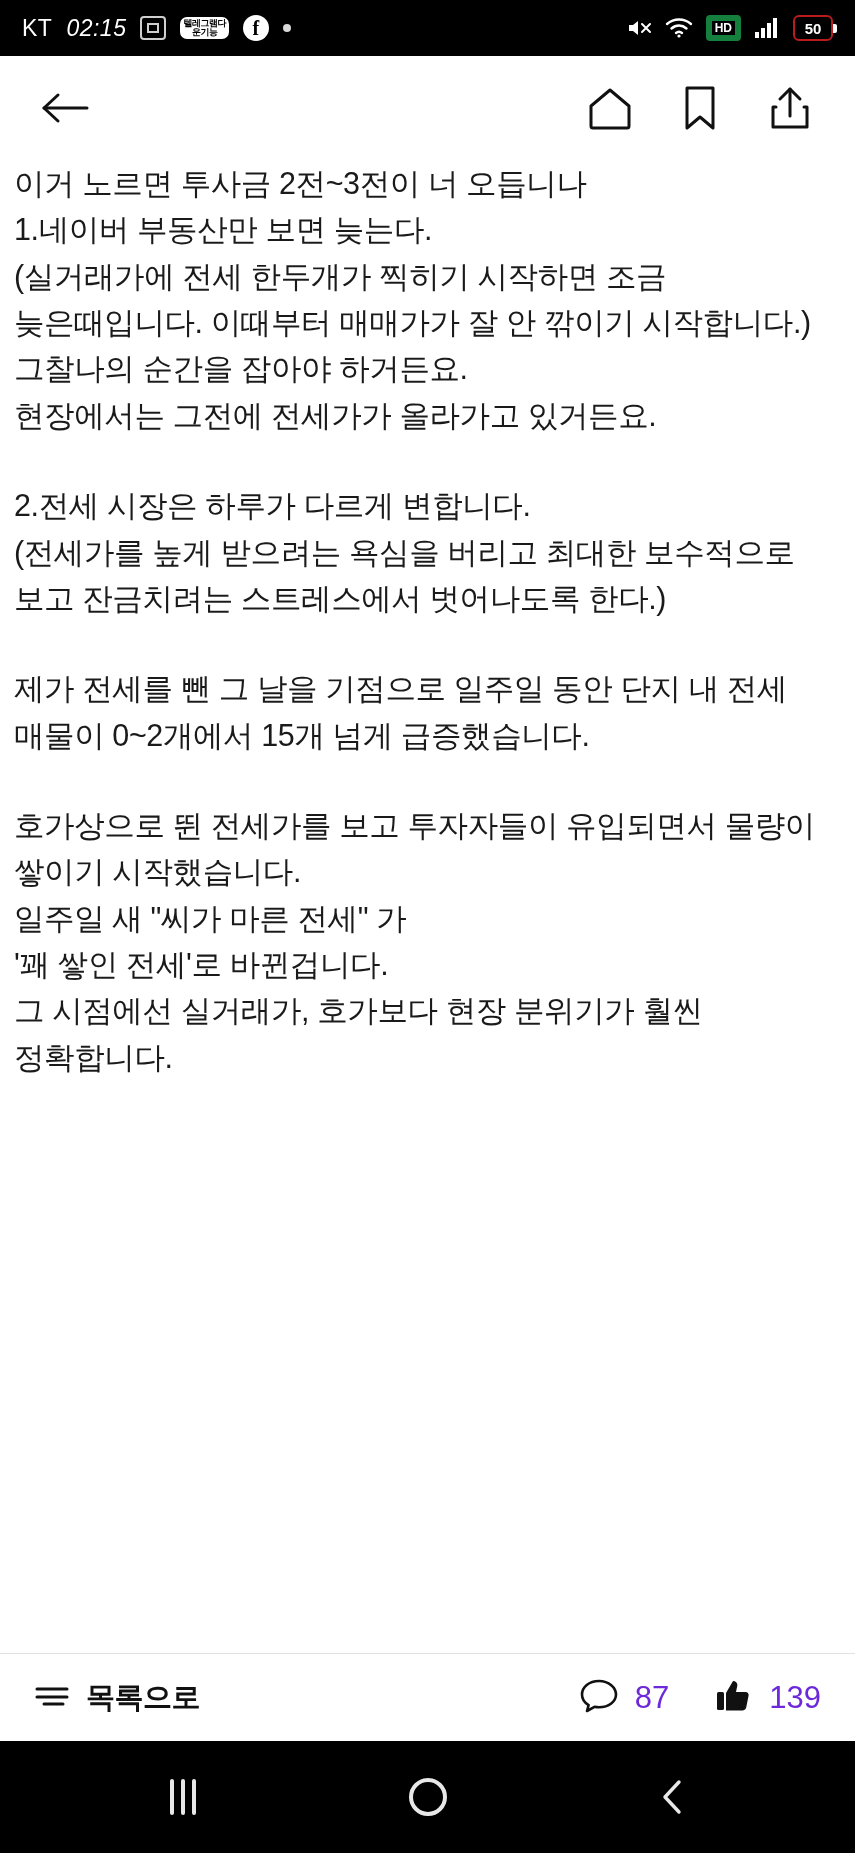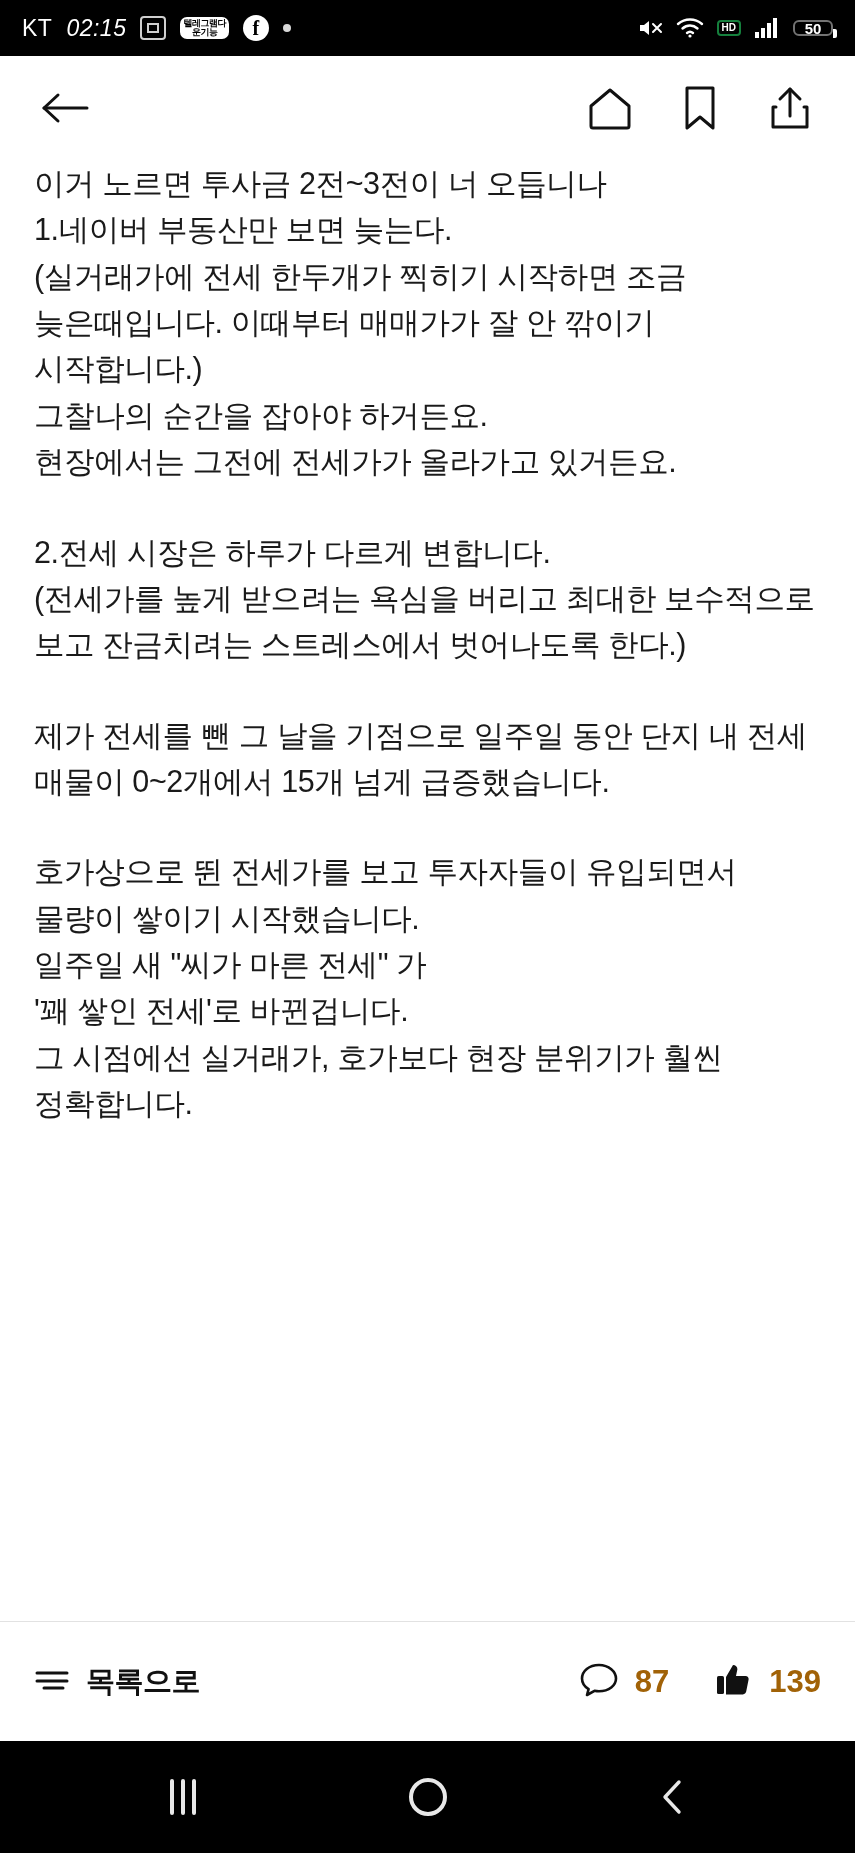--- a/index.html
+++ b/index.html
@@ -94,31 +94,31 @@
     background: #d8d8d8;
   }
   .status-right {
     margin-left: auto;
     display: flex;
     align-items: center;
     gap: 13px;
   }
   .svg-white { display: block; }
   .hd-chip {
-    border: 2px solid #15803d;
+    border: 6px solid #15803d;
     border-radius: 4px;
-    font-size: 10px;
+    font-size: 12px;
     font-weight: 700;
     padding: 1px 3px;
     line-height: 1;
   }
   .battery {
     position: relative;
-    width: 40px; height: 16px;
-    border: 2px solid #737373;
+    width: 40px; height: 26px;
+    border: 2px solid #b91c1c;
     border-radius: 6px;
     box-sizing: border-box;
     display: flex;
     align-items: center;
     justify-content: center;
   }
   .battery::after {
     content: "";
     position: absolute;
     right: -6px; top: 7px;
@@ -153,40 +153,40 @@
   }
   .app-bar .right-group {
     display: flex;
     align-items: center;
     gap: 28px;
   }
 
   
   .article {
     flex: 1 1 auto;
-    padding: 0 34px;
+    padding: 0 14px;
     box-sizing: border-box;
     overflow: hidden;
     position: relative;
   }
   .article p {
     margin: 0;
     color: #1a1a1a;
     font-size: 30.5px;
     line-height: 1.52;
     letter-spacing: -0.4px;
     word-break: keep-all;
   }
   .article p.gap-before { margin-top: 44px; }
   .first-line { margin-top: -8px; }
 
   
   .action-bar {
     flex: 0 0 auto;
-    height: 120px;
+    height: 88px;
     border-top: 1px solid #e2e2e2;
     background: #ffffff;
     display: flex;
     align-items: center;
     padding: 8px 34px;
     box-sizing: border-box;
   }
   .list-btn {
     display: flex;
     align-items: center;
@@ -206,22 +206,22 @@
     gap: 46px;
   }
   .count-item {
     display: flex;
     align-items: center;
     gap: 16px;
     cursor: pointer;
   }
   .count-num {
     font-size: 31px;
-    color: #a16207;
-    font-weight: 700;
+    color: #6d28d9;
+    font-weight: 400;
   }
 
   
   .nav-bar {
     flex: 0 0 auto;
     height: 112px;
     background: #000000;
     display: flex;
     align-items: center;
     justify-content: space-around;

